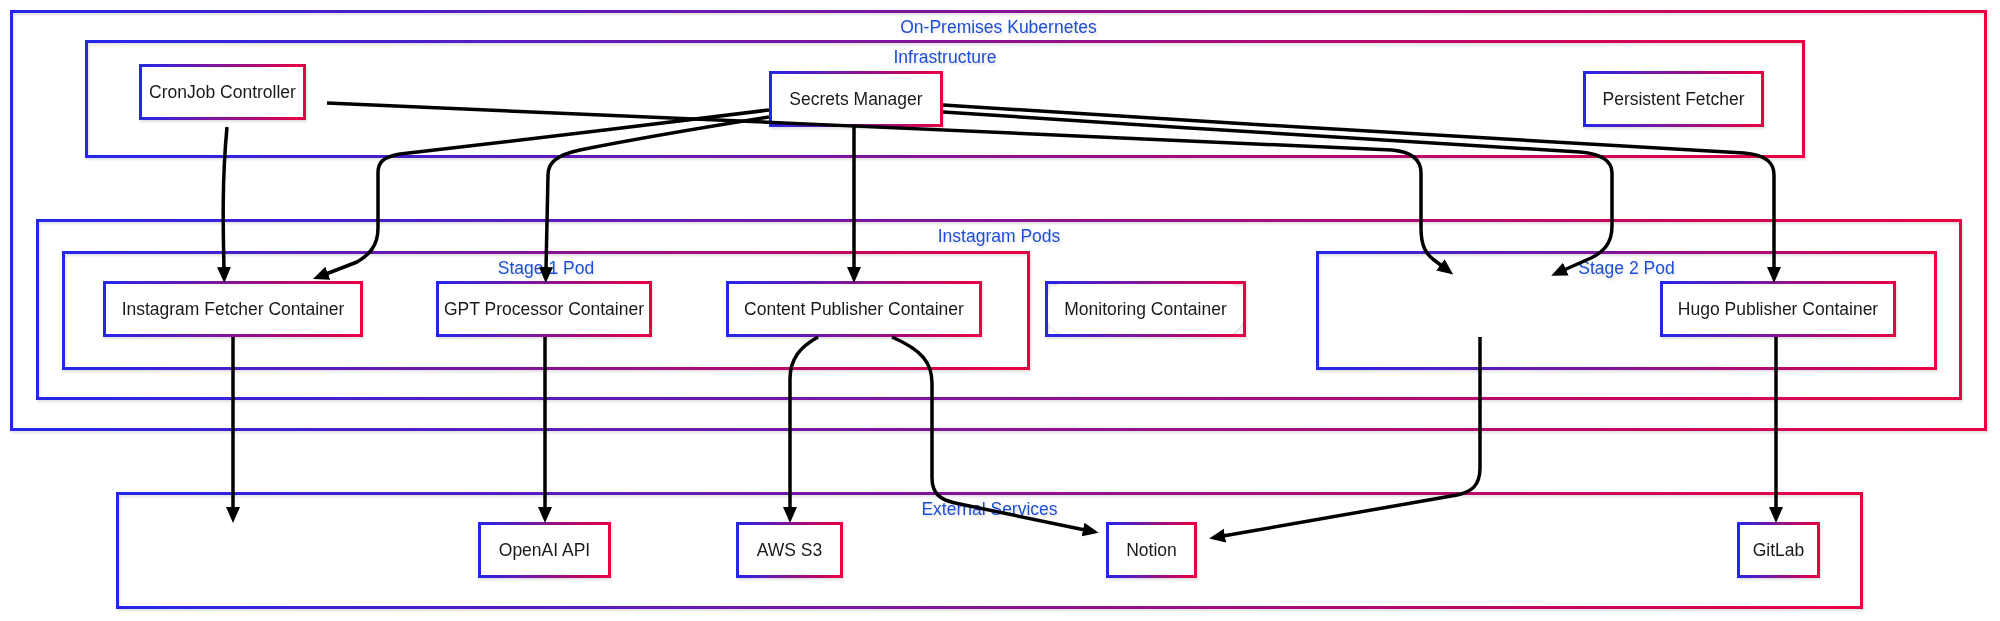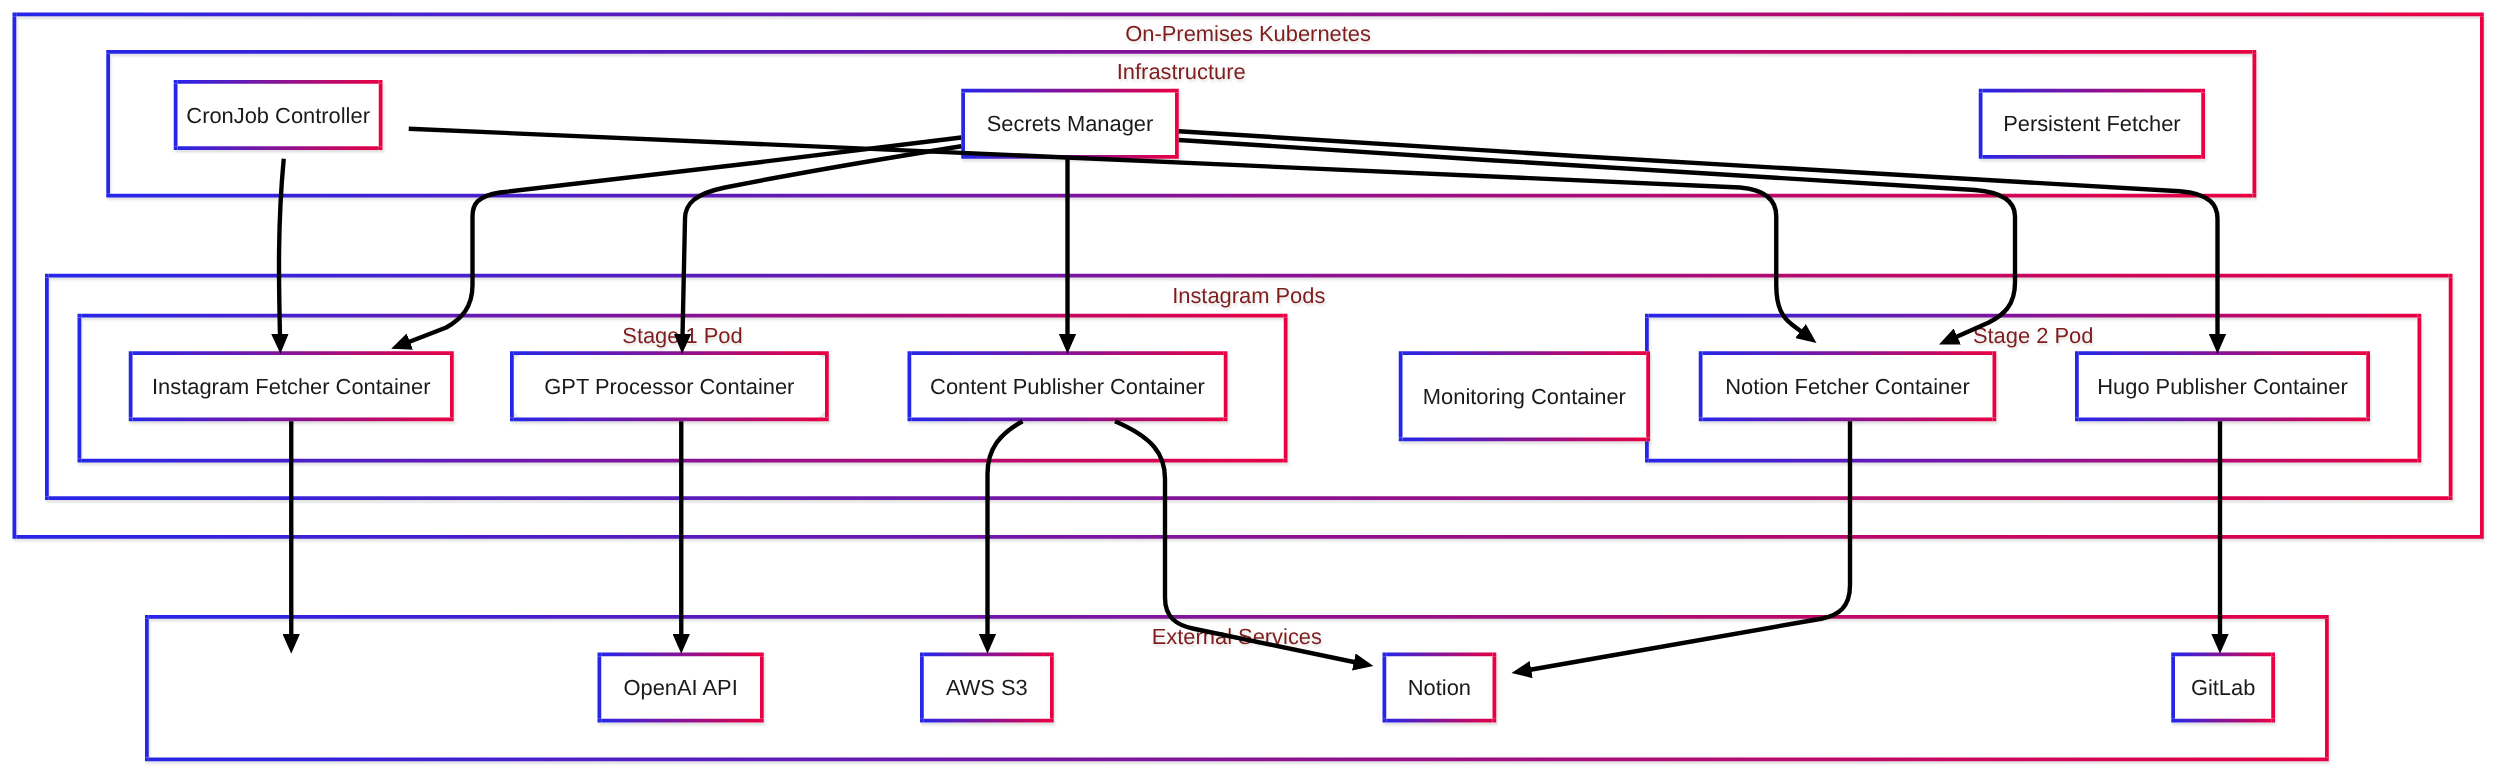--- a/index.html
+++ b/index.html
@@ -21,21 +21,21 @@
     filter:drop-shadow(1px 2px 1px rgba(0,0,0,0.12));
   }
   .gbox .glabel{
     position:absolute;
     top:4px;
     left:0;
     width:100%;
     text-align:center;
     font-size:17.5px;
     line-height:1.2;
-    color:#7f1d1d;
+    color:#1d4ed8;
     white-space:nowrap;
   }
   .node{
     position:absolute;
     box-sizing:border-box;
     border:3px solid;
     border-image:linear-gradient(90deg,#2626e8,#e80043) 1;
     background:#ffffff;
     display:flex;
     align-items:center;
@@ -98,35 +98,32 @@
     </div>
 
   <div class="node" style="left: 1583px; top: 71px; width: 181px; height: 56px; border-image: linear-gradient(90deg, rgb(38, 38, 232), rgb(232, 0, 67)) 1 / 1 / 0 stretch;">
       <span>Persistent Fetcher</span>
     </div>
 
   <div class="node" style="left: 103px; top: 281px; width: 260px; height: 56px; border-image: linear-gradient(90deg, rgb(38, 38, 232), rgb(232, 0, 67)) 1 / 1 / 0 stretch;">
       <span>Instagram Fetcher Container</span>
     </div>
 
-  <div class="node" style="left: 408px; top: 281px; width: 255px; height: 56px; border-image: linear-gradient(90deg, rgb(38, 38, 232), rgb(232, 0, 67)) 1 / 1 / 0 stretch; border-radius: 18px;">
+  <div class="node" style="left: 436px; top: 281px; width: 216px; height: 56px; border-image: linear-gradient(90deg, rgb(38, 38, 232), rgb(232, 0, 67)) 1 / 1 / 0 stretch;">
       <span>GPT Processor Container</span>
     </div>
 
   <div class="node" style="left: 726px; top: 281px; width: 256px; height: 56px; border-image: linear-gradient(90deg, rgb(38, 38, 232), rgb(232, 0, 67)) 1 / 1 / 0 stretch;">
       <span>Content Publisher Container</span>
     </div>
 
-  <div class="node" style="left: 1119px; top: 281px; width: 201px; height: 72px; border-image: linear-gradient(90deg, rgb(38, 38, 232), rgb(232, 0, 67)) 1 / 1 / 0 stretch;">
+  <div class="node" style="left: 1045px; top: 281px; width: 201px; height: 56px; border-image: linear-gradient(90deg, rgb(38, 38, 232), rgb(232, 0, 67)) 1 / 1 / 0 stretch; border-radius: 27px;">
       <span>Monitoring Container</span>
     </div>
 
-  <div class="node" style="left: 1359px; top: 281px; width: 238px; height: 56px; border-image: linear-gradient(90deg, rgb(38, 38, 232), rgb(232, 0, 67)) 1 / 1 / 0 stretch;">
-      <span>Notion Fetcher Container</span>
-    </div>
 
   <div class="node" style="left: 1660px; top: 281px; width: 236px; height: 56px; border-image: linear-gradient(90deg, rgb(38, 38, 232), rgb(232, 0, 67)) 1 / 1 / 0 stretch;">
       <span>Hugo Publisher Container</span>
     </div>
 
 
   <div class="node" style="left: 478px; top: 522px; width: 133px; height: 56px; border-image: linear-gradient(90deg, rgb(38, 38, 232), rgb(232, 0, 67)) 1 / 1 / 0 stretch;">
       <span>OpenAI API</span>
     </div>
 

